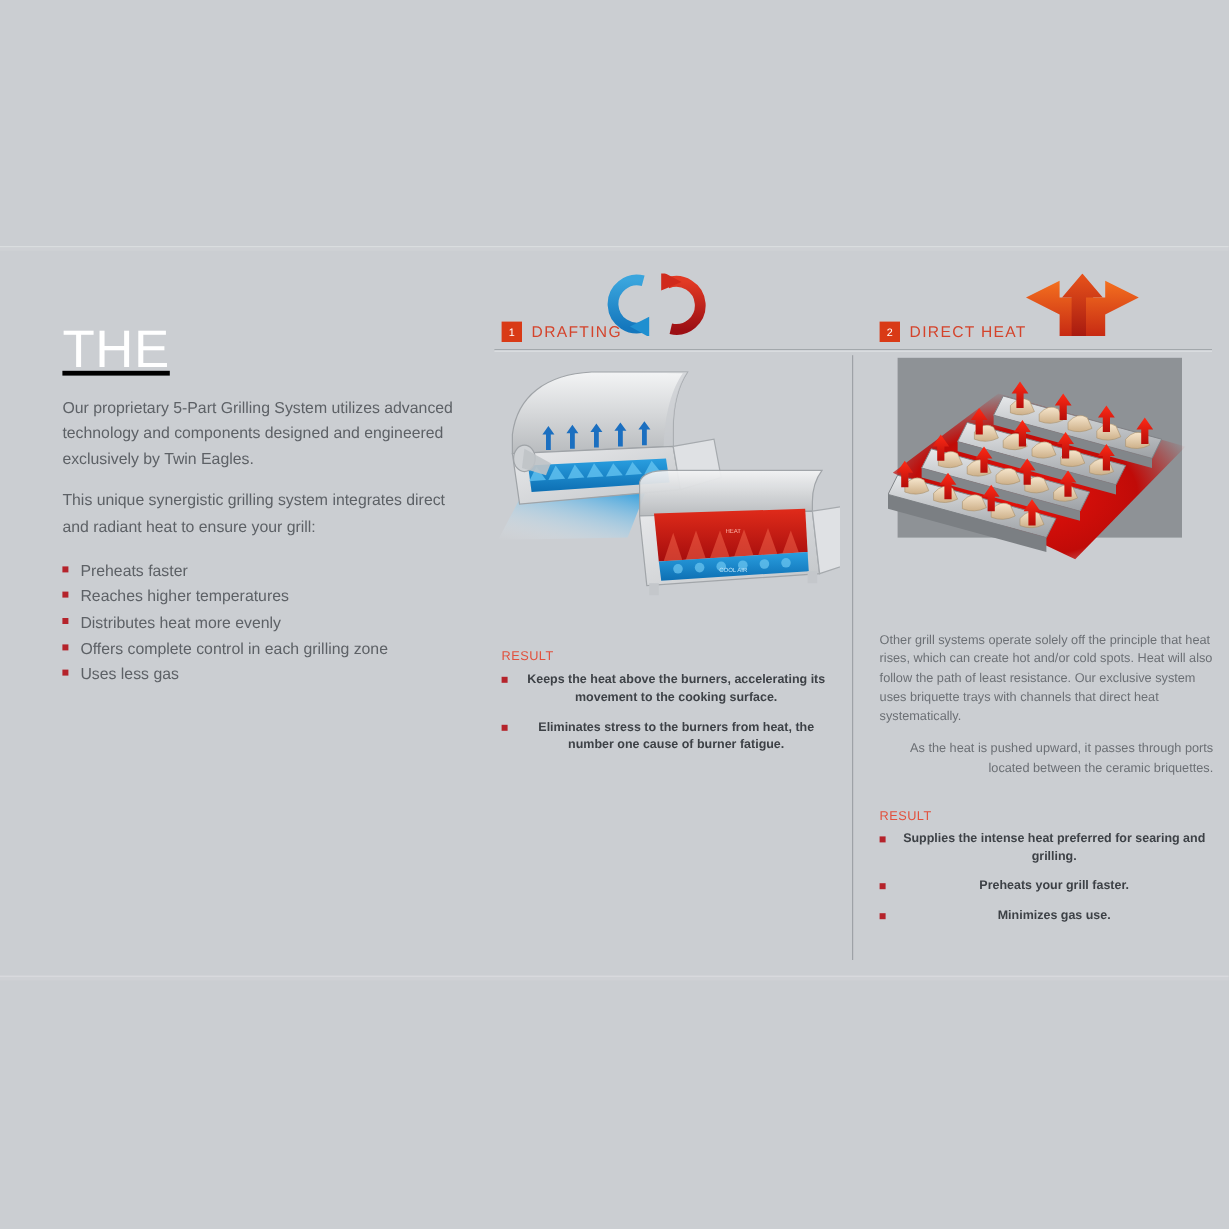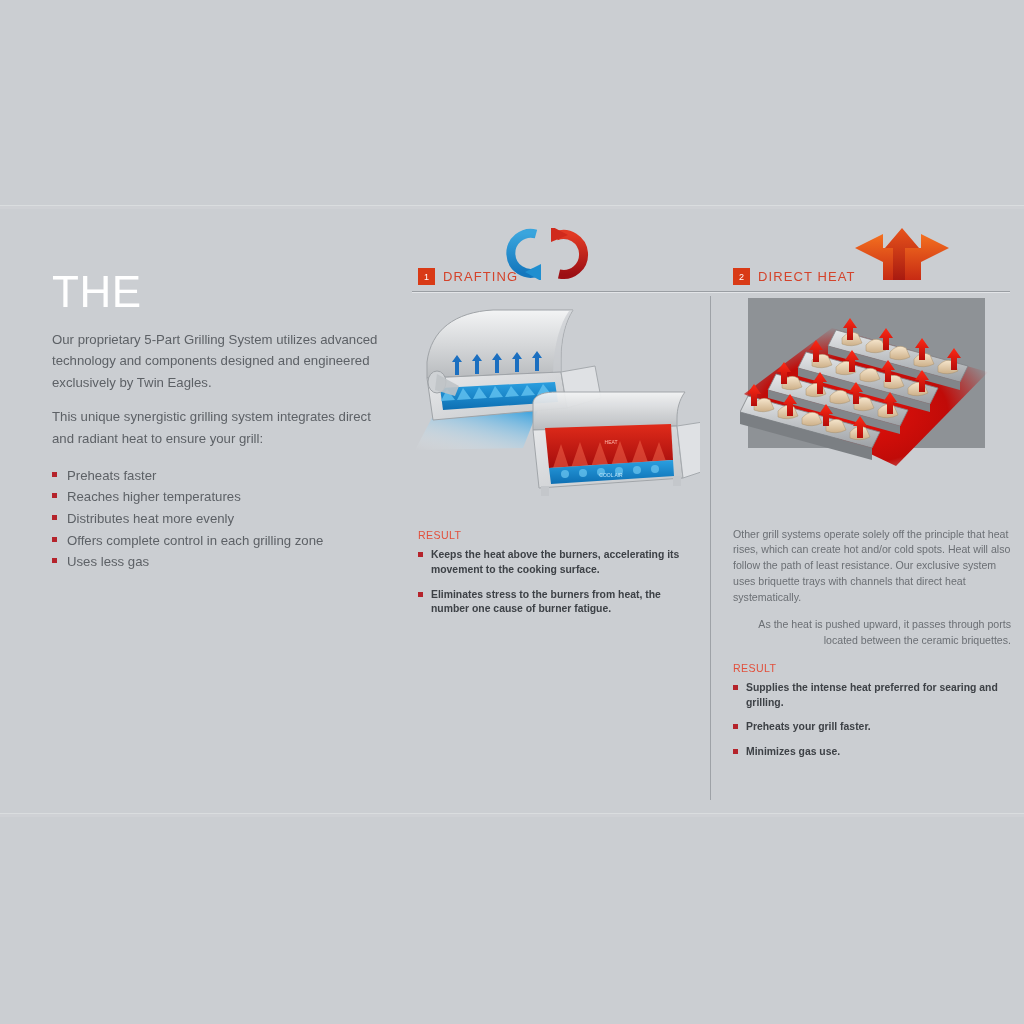--- a/index.html
+++ b/index.html
@@ -15,21 +15,21 @@
   
   .seam{position:absolute;left:0;width:1024px;height:1px;background:rgba(255,255,255,.30);}
   .seam.top{top:205px;}
   .seam.bottom{top:813px;}
   .band{position:absolute;left:0;width:1024px;background:#cfd1d5;}
   .band.t{top:206px;height:3px;}
   .band.b{top:814px;height:3px;}
 
   
   .left{position:absolute;left:52px;top:272px;width:336px;}
-  .title{font-weight:400;letter-spacing:.5px;line-height:.93;}
+  .title{font-weight:400;letter-spacing:.5px;line-height:.93;text-decoration:underline;}
   .title .l1,.title .l2{color:#ffffff;display:block;}
   .title .l3,.title .l4{color:#cc3322;display:block;}
   .title .l1{font-size:44px;}
   .title .l2{font-size:44px;}
   .title .l3{font-size:44px;}
   .title .l4{font-size:44px;}
   .lead{color:#5d6166;font-size:13.2px;line-height:1.62;margin-top:16px;}
   .lead.p2{margin-top:6px;}
   .blist{list-style:none;margin:16px 0 0 0;padding:0;}
   .blist li{position:relative;padding-left:15px;color:#5d6166;font-size:13.2px;line-height:1.63;}
@@ -46,24 +46,24 @@
   .sectlabel{color:#d4432b;font-size:13px;letter-spacing:1.1px;font-weight:400;}
 
   
   .vdiv{position:absolute;left:710px;top:296px;width:1px;height:504px;background:#9ea2a7;}
 
   
   .mid{position:absolute;left:418px;top:516px;width:278px;}
   .rgt{position:absolute;left:733px;top:516px;width:278px;}
   .body{color:#6b6f74;font-size:10.6px;line-height:1.50;}
   .body.p2{margin-top:11px;text-align:right;}
-  .resulthd{color:#e2503c;font-size:10.6px;letter-spacing:.4px;margin-top:13px;}
+  .resulthd{color:#e2503c;font-size:10.6px;letter-spacing:.4px;margin-top:25px;}
   .rlist{list-style:none;margin:7px 0 0 0;padding:0;}
   .rlist li{position:relative;padding-left:13px;color:#3d4146;font-size:10.4px;
-            font-weight:bold;line-height:1.42;margin-bottom:10px;}
+            font-weight:bold;line-height:1.42;margin-bottom:10px;text-align:center;}
   .rlist li .sq{position:absolute;left:0;top:4px;width:5px;height:5px;background:#b5232b;}
 
   
   .icon-draft{position:absolute;left:505px;top:228px;width:95px;height:52px;}
   .icon-heat{position:absolute;left:853px;top:228px;width:98px;height:52px;}
 
   
   .illus-draft{position:absolute;left:415px;top:300px;width:285px;height:205px;}
   .illus-heat{position:absolute;left:740px;top:298px;width:253px;height:172px;}
 </style>

